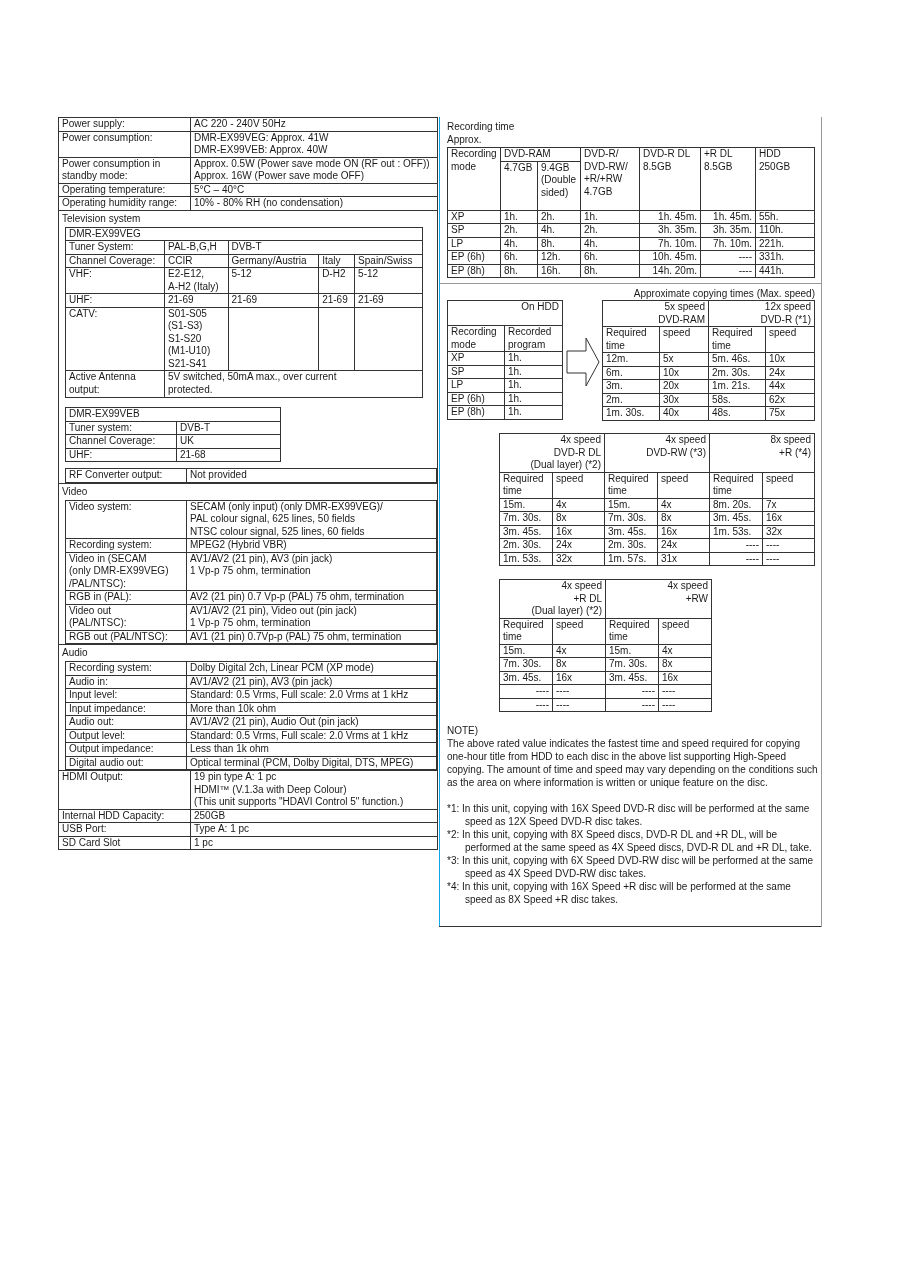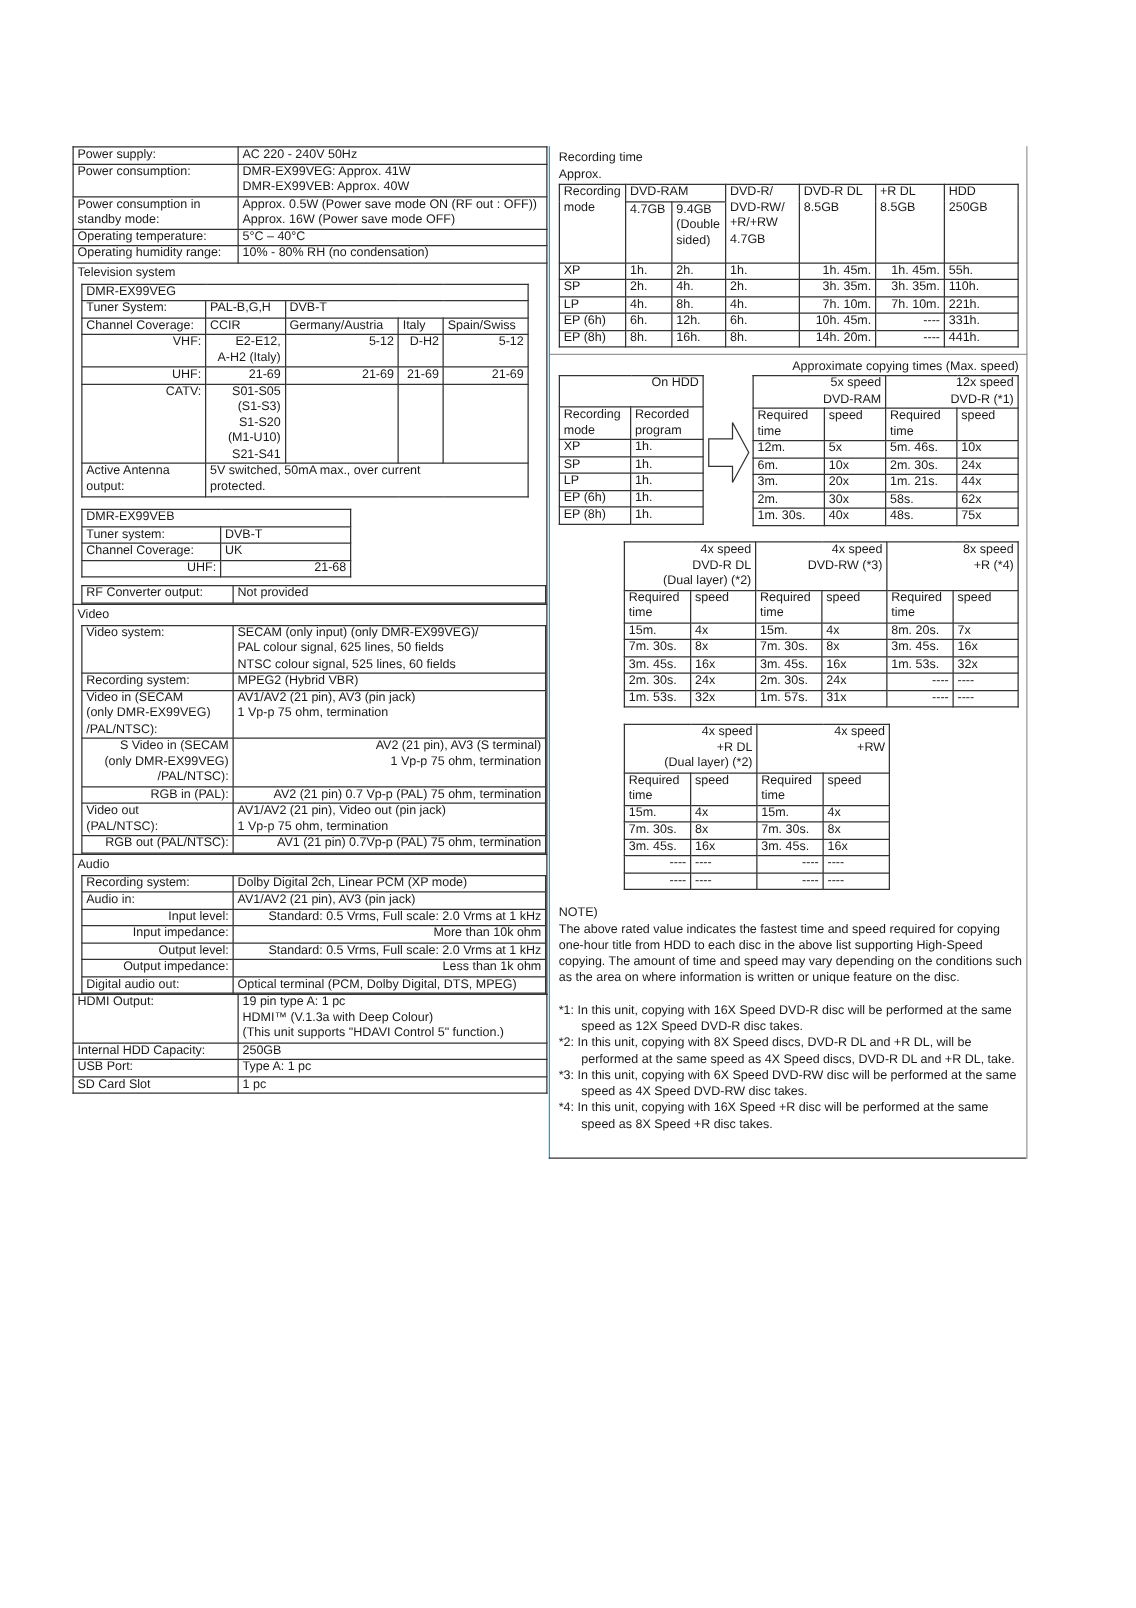--- a/index.html
+++ b/index.html
@@ -6,21 +6,21 @@
   body { width:909px; height:1286px; position:relative; font-family:"Liberation Sans", sans-serif; color:#1a1a1a; font-size:10px; overflow:hidden; }
   .page { position:absolute; left:58px; top:117px; width:763px; height:810px; border-right:1px solid #999; }
   .left { position:absolute; left:0; top:0; width:380px; }
   .right { position:absolute; left:381px; top:0; width:382px; height:810px; border-left:1px solid #0ea5e9; }
   table { border-collapse:collapse; }
   td { padding:0 3px; vertical-align:top; line-height:12.5px; font-size:10px; white-space:nowrap; }
   .spec td { border:1px solid #333; }
   .spec td.k { width:125px;margin-top:20px; }
   .sect-title { padding:2px 3px; line-height:12px; }
   .box { border:1px solid #333; }
-  .dash { border-top:1px dashed #333 !important;text-align:right; }
+  .dash { border-top:1px dashed #333 !important; }
   .nobt { border-bottom:none !important; }
   .inner { margin-left:6px; }
   .c { text-align:right; }
   .rt td { border:1px solid #333; }
   .arrow { position:absolute; }
   .note { position:absolute; left:7px; top:607px; width:372px; font-size:10px; line-height:13px; }
   .note p { margin:0; }
   .fn { padding-left:18px; text-indent:-18px; margin:0; }
 </style>
 </head>
@@ -176,31 +176,20 @@
                 <div>Video in (SECAM</div>
                 <div>(only DMR-EX99VEG)</div>
                 <div>/PAL/NTSC):</div>
               </td>
           <td>
                 <div>AV1/AV2 (21 pin), AV3 (pin jack)</div>
                 <div>1 Vp-p 75 ohm, termination</div>
               </td>
         </tr>
         <tr>
-          <td class="dash">
-                <div>S Video in (SECAM</div>
-                <div>(only DMR-EX99VEG)</div>
-                <div>/PAL/NTSC):</div>
-              </td>
-          <td class="dash">
-                <div>AV2 (21 pin), AV3 (S terminal)</div>
-                <div>1 Vp-p 75 ohm, termination</div>
-              </td>
-        </tr>
-        <tr>
           <td class="dash">RGB in (PAL):</td>
           <td class="dash">AV2 (21 pin) 0.7 Vp-p (PAL) 75 ohm, termination</td>
         </tr>
         <tr>
           <td>
                 <div>Video out</div>
                 <div>(PAL/NTSC):</div>
               </td>
           <td>
                 <div>AV1/AV2 (21 pin), Video out (pin jack)</div>
@@ -227,20 +216,24 @@
               <td>Audio in:</td>
               <td>AV1/AV2 (21 pin), AV3 (pin jack)</td>
             </tr>
         <tr>
               <td class="dash">Input level:</td>
               <td class="dash">Standard: 0.5 Vrms, Full scale: 2.0 Vrms at 1 kHz</td>
             </tr>
         <tr>
               <td class="dash">Input impedance:</td>
               <td class="dash">More than 10k ohm</td>
+            </tr>
+        <tr>
+              <td>Audio out:</td>
+              <td>AV1/AV2 (21 pin), Audio Out (pin jack)</td>
             </tr>
         <tr>
               <td class="dash">Output level:</td>
               <td class="dash">Standard: 0.5 Vrms, Full scale: 2.0 Vrms at 1 kHz</td>
             </tr>
         <tr>
               <td class="dash">Output impedance:</td>
               <td class="dash">Less than 1k ohm</td>
             </tr>
         <tr>

